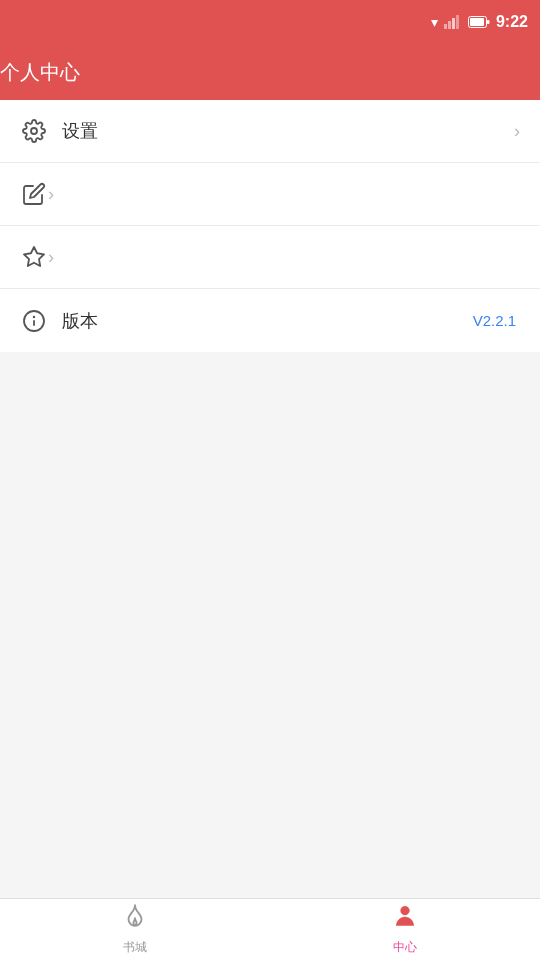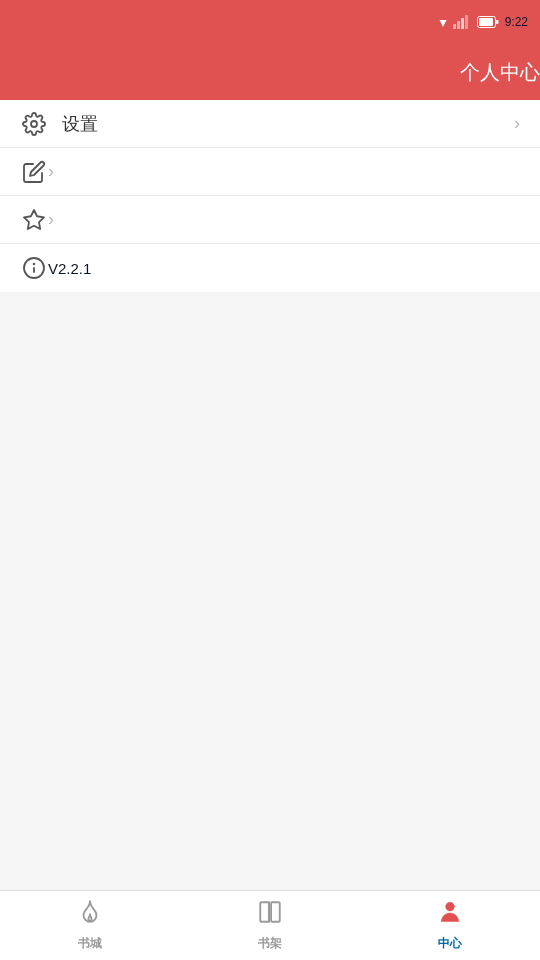--- a/index.html
+++ b/index.html
@@ -18,50 +18,50 @@
       width: 100%;
       height: 44px;
       background: #e05252;
       display: flex;
       align-items: center;
       justify-content: flex-end;
       padding-right: 12px;
       gap: 6px;
     }
     .status-bar-time {
-      color: #0f172a;
-      font-size: 12px;
-      font-weight: 400;
+      color: #ffffff;
+      font-size: 16px;
+      font-weight: 700;
     }
 
     
     .header {
       width: 100%;
       height: 56px;
       background: #e05252;
       display: flex;
       align-items: center;
-      justify-content: flex-end;
+      justify-content: flex-start;
     }
     .header-title {
       color: white;
       font-size: 20px;
       font-weight: 500;
     }
 
     
     .menu-list {
       background: white;
       margin-top: 0;
     }
     .menu-item {
       display: flex;
       align-items: center;
       padding: 0 20px;
-      height: 48px;
+      height: 63px;
       border-bottom: 1px solid #ebebeb;
       cursor: pointer;
       background: white;
     }
     .menu-icon {
       width: 28px;
       height: 28px;
       display: flex;
       align-items: center;
       justify-content: center;
@@ -70,47 +70,46 @@
       flex-shrink: 0;
     }
     .menu-label {
       flex: 1;
       font-size: 18px;
       color: #333;
       margin-left: 14px;
     }
     .menu-value {
       font-size: 15px;
-      color: #0f172a;
+      color: #3b82f6;
       margin-right: 4px;
     }
     .menu-chevron {
       color: #bbb;
       font-size: 18px;
     }
 
     
     .content-area {
       flex: 1;
       background: #f5f5f5;
       height: calc(960px - 44px - 56px - 68px*4 - 70px);
     }
 
     
     .tab-bar {
       position: absolute;
       bottom: 0;
       left: 0;
       width: 100%;
-      height: 70px;
+      height: 62px;
       background: white;
       border-top: 1px solid #e0e0e0;
       display: flex;
       align-items: center;
-      font-weight: bold;
     }
     .tab-item {
       flex: 1;
       display: flex;
       flex-direction: column;
       align-items: center;
       justify-content: center;
       height: 100%;
       cursor: pointer;
       gap: 4px;
@@ -120,21 +119,21 @@
       color: #999;
     }
     .tab-icon.active {
       color: #e05252;
     }
     .tab-label {
       font-size: 12px;
       color: #999;
     }
     .tab-label.active {
-      color: #0369a1;
+      color: #ec4899;
     }
 
     
     .icon-svg {
       width: 24px;
       height: 24px;
     }
   </style>
 </head>
 <body>
@@ -195,49 +194,40 @@
   </div>
 
   <div class="menu-item" style="border-bottom: none;">
     <span class="menu-icon">
       <svg class="icon-svg" viewBox="0 0 24 24" fill="none" stroke="#555" stroke-width="1.8" stroke-linecap="round" stroke-linejoin="round">
         <circle cx="12" cy="12" r="10"></circle>
         <line x1="12" y1="8" x2="12" y2="8" stroke-width="2.5"></line>
         <line x1="12" y1="12" x2="12" y2="16"></line>
       </svg>
     </span>
+    <span class="menu-label">版本</span>
     <span class="menu-value">V2.2.1</span>
   </div>
 
 </div>
 
 <div class="content-area"></div>
 
 <div class="tab-bar">
 
   <div class="tab-item">
     <span class="tab-icon">
       <svg width="26" height="26" viewBox="0 0 24 24" fill="none" stroke="#999" stroke-width="1.7" stroke-linecap="round" stroke-linejoin="round">
         <path d="M12 2c0 6-6 8-6 13a6 6 0 0 0 12 0c0-5-6-7-6-13z"></path>
         <path d="M12 14c0 2-1.5 3-1.5 4.5a1.5 1.5 0 0 0 3 0C13.5 17 12 16 12 14z"></path>
       </svg>
     </span>
     <span class="tab-label">书城</span>
   </div>
 
-  <div class="tab-item">
-    <span class="tab-icon">
-      <svg width="26" height="26" viewBox="0 0 24 24" fill="none" stroke="#999" stroke-width="1.7" stroke-linecap="round" stroke-linejoin="round">
-        <rect x="3" y="3" width="8" height="18" rx="1"></rect>
-        <rect x="13" y="3" width="8" height="18" rx="1"></rect>
-        <line x1="11" y1="3" x2="11" y2="21"></line>
-      </svg>
-    </span>
-    <span class="tab-label">书架</span>
-  </div>
 
 
   <div class="tab-item">
     <span class="tab-icon active">
       <svg width="26" height="26" viewBox="0 0 24 24" fill="#e05252" stroke="#e05252" stroke-width="0.5" stroke-linecap="round" stroke-linejoin="round">
         <circle cx="12" cy="7" r="4"></circle>
         <path d="M4 21c0-4.4 3.6-8 8-8s8 3.6 8 8"></path>
       </svg>
     </span>
     <span class="tab-label active">中心</span>

